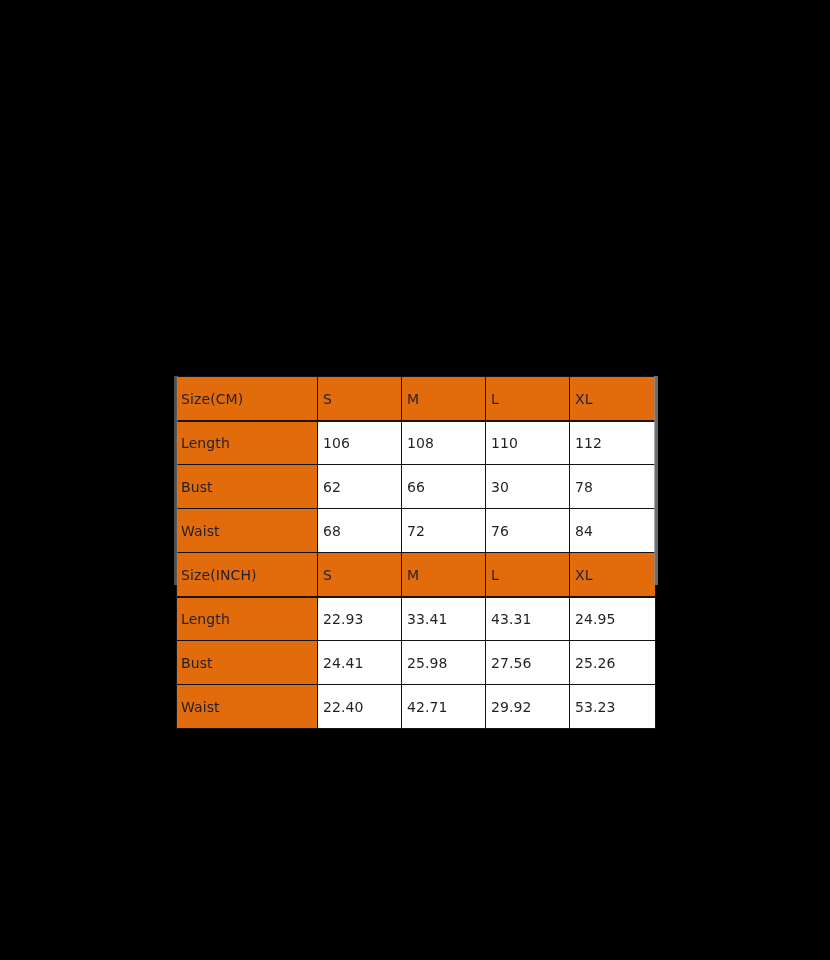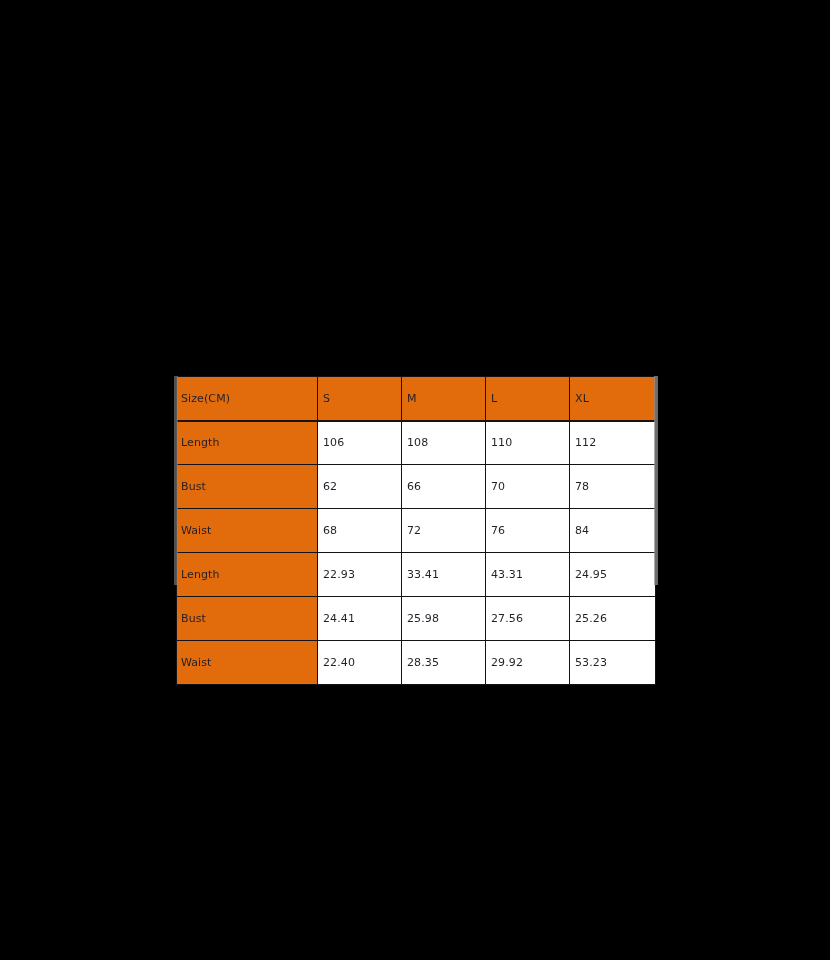--- a/index.html
+++ b/index.html
@@ -46,21 +46,21 @@
   }
 
   table.size-chart col.c-label { width: 141px; }
   table.size-chart col.c-val   { width:  84px; }
   table.size-chart col.c-last  { width:  86px; }
 
   table.size-chart td {
     height: 44px;
     box-sizing: border-box;
     padding: 1px 0 0 5px;
-    font-size: 11px;
+    font-size: 14px;
     line-height: 22px;
     color: #231f28;
     background: #ffffff;
     border-top: 1px solid #111318;
     border-bottom: 1px solid #111318;
     border-left: 1px solid #111318;
     border-right: 1px solid #111318;
     white-space: nowrap;
     overflow: hidden;
     vertical-align: middle;
@@ -115,52 +115,59 @@
         <td>106</td>
         <td>108</td>
         <td>110</td>
         <td>112</td>
       </tr>
 
       <tr>
         <td class="orange label-cell">Bust</td>
         <td>62</td>
         <td>66</td>
-        <td>70</td>
+        <td>30</td>
         <td>78</td>
       </tr>
 
       <tr>
         <td class="orange label-cell">Waist</td>
         <td>68</td>
         <td>72</td>
         <td>76</td>
         <td>84</td>
       </tr>
 
+      <tr class="header-row">
+        <td class="orange label-cell">Size(INCH)</td>
+        <td class="orange">S</td>
+        <td class="orange">M</td>
+        <td class="orange">L</td>
+        <td class="orange">XL</td>
+      </tr>
 
       <tr>
         <td class="orange label-cell">Length</td>
         <td>22.93</td>
         <td>33.41</td>
         <td>43.31</td>
         <td>24.95</td>
       </tr>
 
       <tr>
         <td class="orange label-cell">Bust</td>
         <td>24.41</td>
         <td>25.98</td>
         <td>27.56</td>
         <td>25.26</td>
       </tr>
 
       <tr>
         <td class="orange label-cell">Waist</td>
         <td>22.40</td>
-        <td>28.35</td>
+        <td>42.71</td>
         <td>29.92</td>
         <td>53.23</td>
       </tr>
 
     </tbody>
   </table>
 </div>
 
 </body></html>

